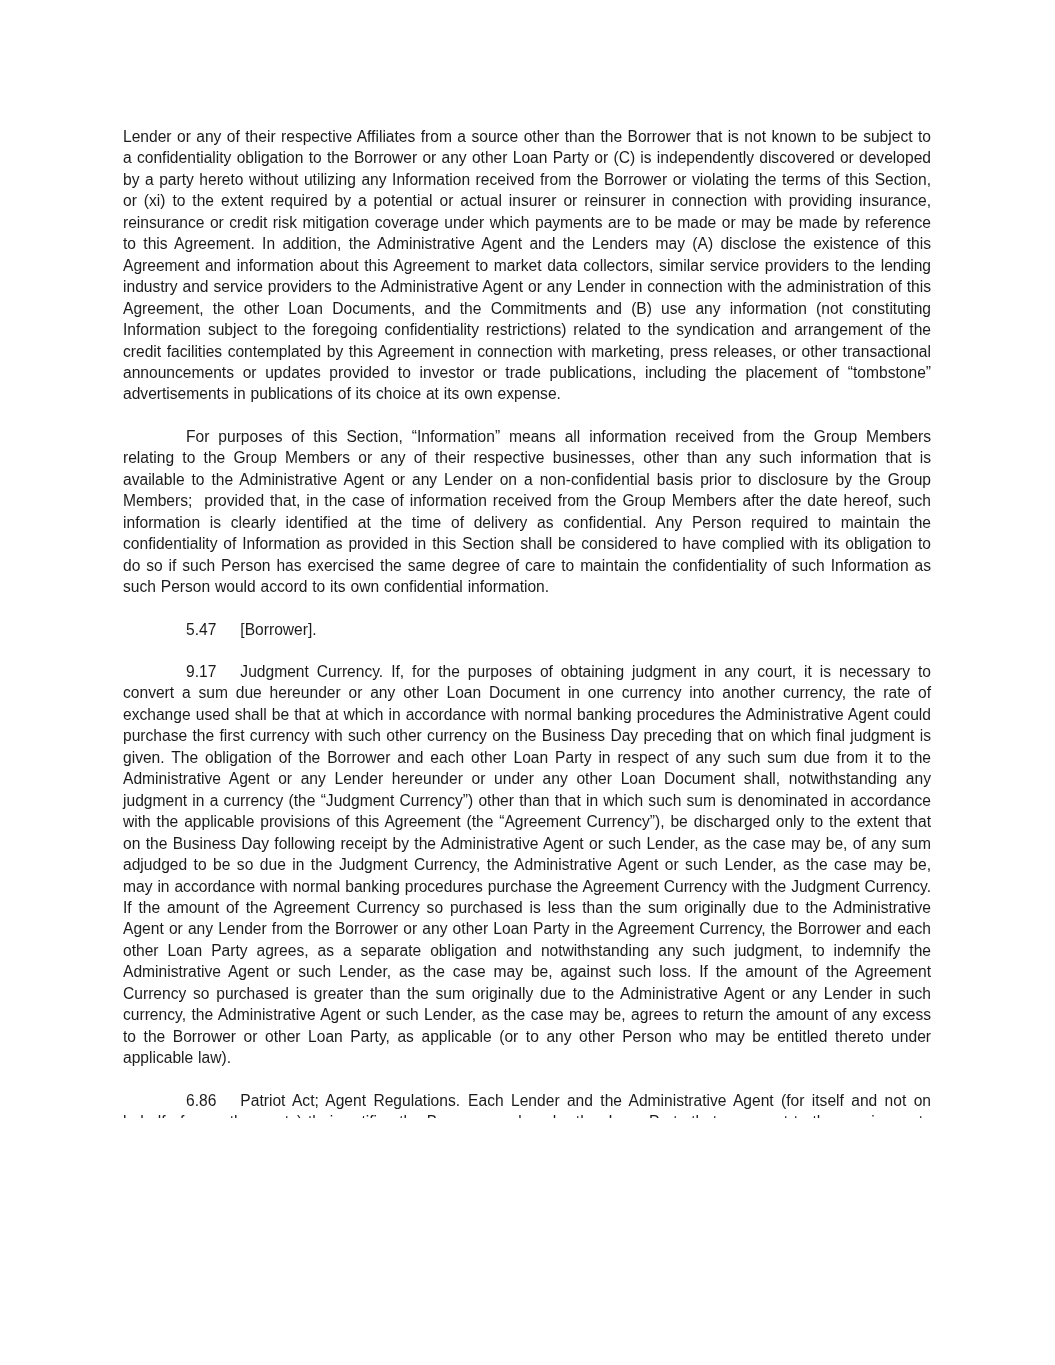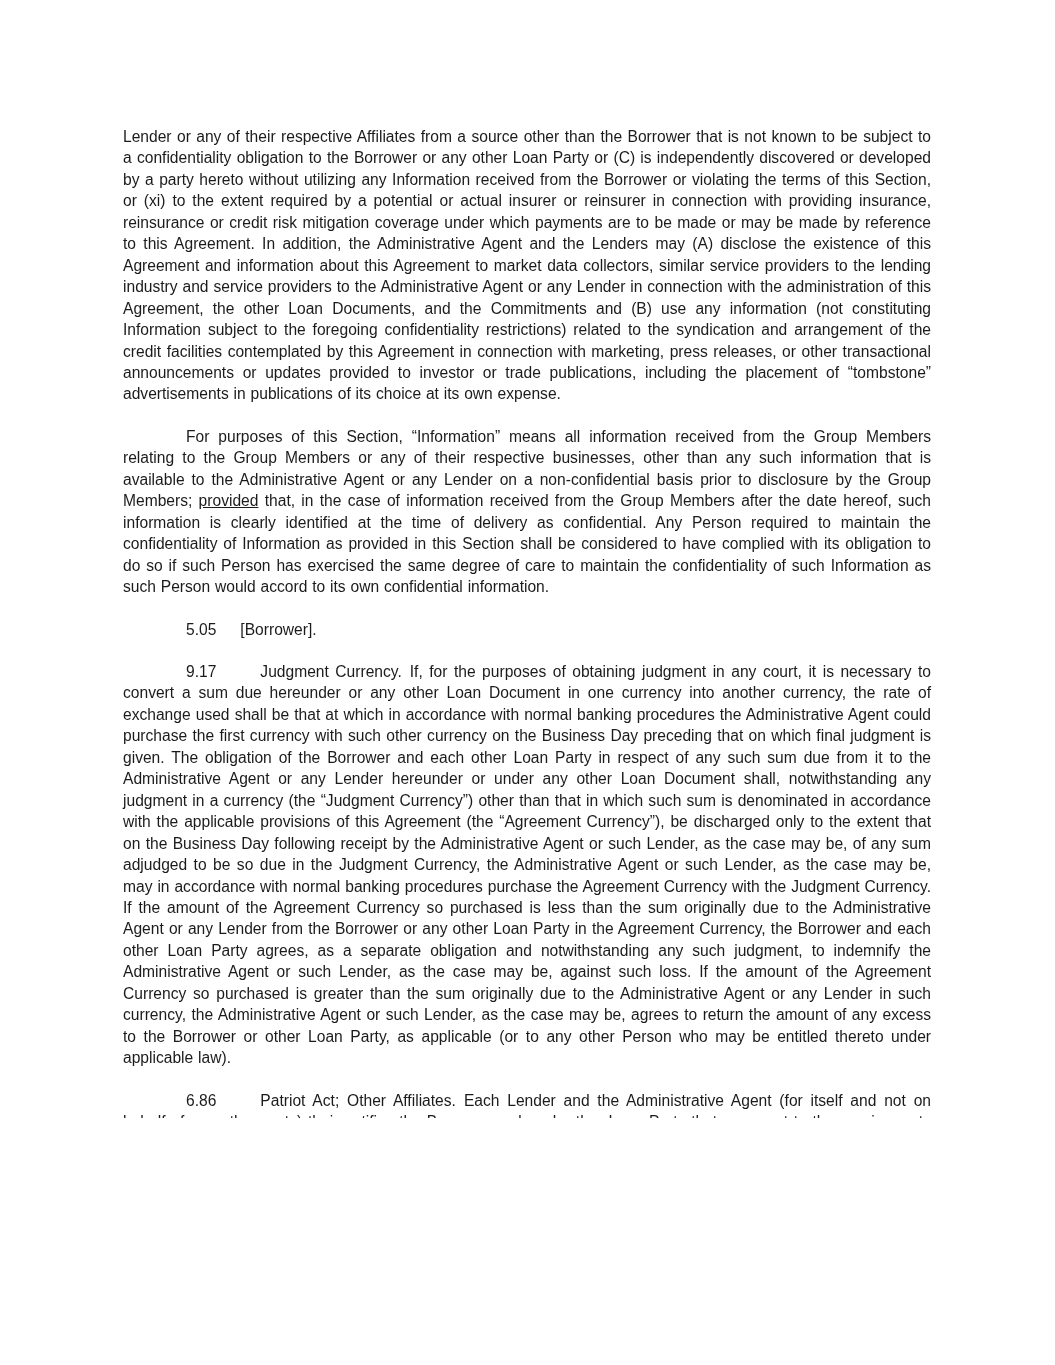--- a/index.html
+++ b/index.html
@@ -33,24 +33,23 @@
   .para.continuation {
     text-indent: 0;
   }
   .sec-num {
     display: inline-block;
     text-indent: 0;
     margin-right: 24px;
   }
   .sec-heading {
     margin-right: 8px;
-    margin-left: 20px;
   }
   .underlined {
-    text-decoration: underline;
+    margin-left: 6px;
   }
   .page-number {
     position: absolute;
     left: 0;
     right: 0;
     top: 1283px;
     text-align: center;
     font-size: 15.6px;
     color: #4c1d95;
     font-family: Liberation Mono, monospace;
@@ -59,22 +58,22 @@
 </head>
 <body>
 
 <div class="page">
   <div class="content">
 
     <p class="para continuation">Lender or any of their respective Affiliates from a source other than the Borrower that is not known to be subject to a confidentiality obligation to the Borrower or any other Loan Party or (C) is independently discovered or developed by a party hereto without utilizing any Information received from the Borrower or violating the terms of this Section, or (xi) to the extent required by a potential or actual insurer or reinsurer in connection with providing insurance, reinsurance or credit risk mitigation coverage under which payments are to be made or may be made by reference to this Agreement.  In addition, the Administrative Agent and the Lenders may (A) disclose the existence of this Agreement and information about this Agreement to market data collectors, similar service providers to the lending industry and service providers to the Administrative Agent or any Lender in connection with the administration of this Agreement, the other Loan Documents, and the Commitments and (B) use any information (not constituting Information subject to the foregoing confidentiality restrictions) related to the syndication and arrangement of the credit facilities contemplated by this Agreement in connection with marketing, press releases, or other transactional announcements or updates provided to investor or trade publications, including the placement of “tombstone” advertisements in publications of its choice at its own expense.</p>
 
     <p class="para"><span>For purposes of this Section, “Information” means all information received from the Group Members relating to the Group Members or any of their respective businesses, other than any such information that is available to the Administrative Agent or any Lender on a non-confidential basis prior to disclosure by the Group Members; </span><span class="underlined">provided</span><span> that, in the case of information received from the Group Members after the date hereof, such information is clearly identified at the time of delivery as confidential.  Any Person required to maintain the confidentiality of Information as provided in this Section shall be considered to have complied with its obligation to do so if such Person has exercised the same degree of care to maintain the confidentiality of such Information as such Person would accord to its own confidential information.</span></p>
 
-    <p class="para"><span class="sec-num">5.05</span><span>[Borrower].</span></p>
+    <p class="para"><span class="sec-num">5.47</span><span>[Borrower].</span></p>
 
     <p class="para"><span class="sec-num">9.17</span><span class="sec-heading">Judgment Currency.</span><span>If, for the purposes of obtaining judgment in any court, it is necessary to convert a sum due hereunder or any other Loan Document in one currency into another currency, the rate of exchange used shall be that at which in accordance with normal banking procedures the Administrative Agent could purchase the first currency with such other currency on the Business Day preceding that on which final judgment is given.  The obligation of the Borrower and each other Loan Party in respect of any such sum due from it to the Administrative Agent or any Lender hereunder or under any other Loan Document shall, notwithstanding any judgment in a currency (the “Judgment Currency”) other than that in which such sum is denominated in accordance with the applicable provisions of this Agreement (the “Agreement Currency”), be discharged only to the extent that on the Business Day following receipt by the Administrative Agent or such Lender, as the case may be, of any sum adjudged to be so due in the Judgment Currency, the Administrative Agent or such Lender, as the case may be, may in accordance with normal banking procedures purchase the Agreement Currency with the Judgment Currency.  If the amount of the Agreement Currency so purchased is less than the sum originally due to the Administrative Agent or any Lender from the Borrower or any other Loan Party in the Agreement Currency, the Borrower and each other Loan Party agrees, as a separate obligation and notwithstanding any such judgment, to indemnify the Administrative Agent or such Lender, as the case may be, against such loss.  If the amount of the Agreement Currency so purchased is greater than the sum originally due to the Administrative Agent or any Lender in such currency, the Administrative Agent or such Lender, as the case may be, agrees to return the amount of any excess to the Borrower or other Loan Party, as applicable (or to any other Person who may be entitled thereto under applicable law).</span></p>
 
-    <p class="para"><span class="sec-num">6.86</span><span class="sec-heading">Patriot Act; Other Affiliates.</span><span>Each Lender and the Administrative Agent (for itself and not on behalf of any other party) their notifies the Borrower and each other Loan Party that, pursuant to the requirements of “know your customer” and anti-money laundering rules and regulations, including</span></p>
+    <p class="para"><span class="sec-num">6.86</span><span class="sec-heading">Patriot Act; Agent Regulations.</span><span>Each Lender and the Administrative Agent (for itself and not on behalf of any other party) their notifies the Borrower and each other Loan Party that, pursuant to the requirements of “know your customer” and anti-money laundering rules and regulations, including</span></p>
 
   </div>
 
   <div class="page-number">138</div>
 </div>
 
 </body></html>

